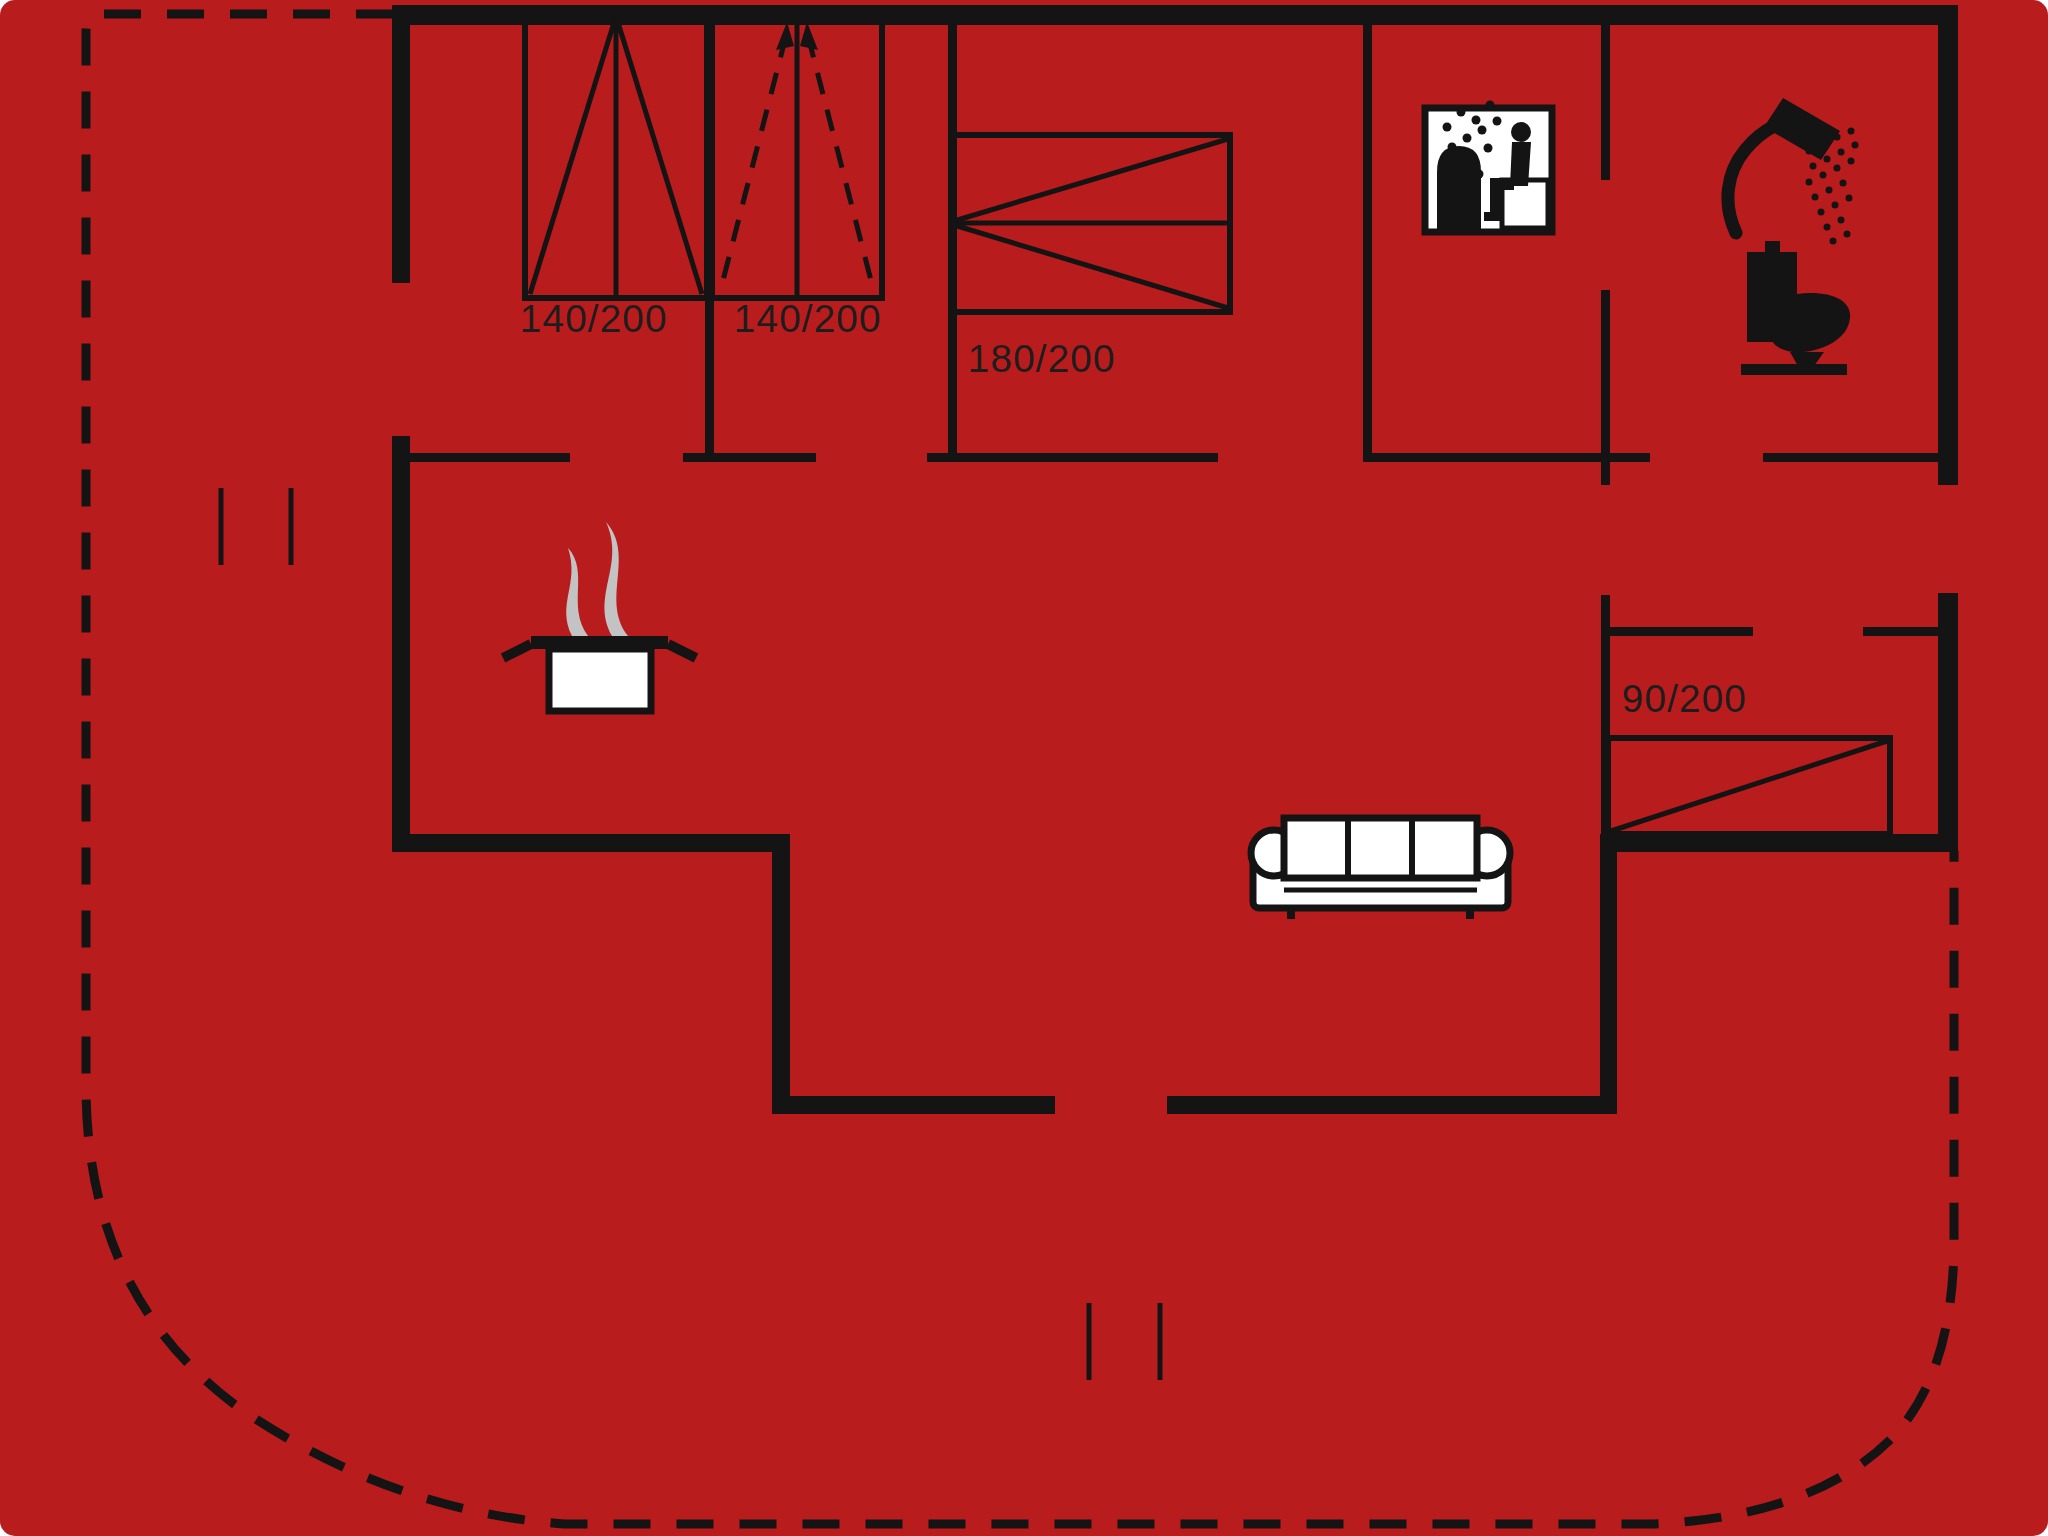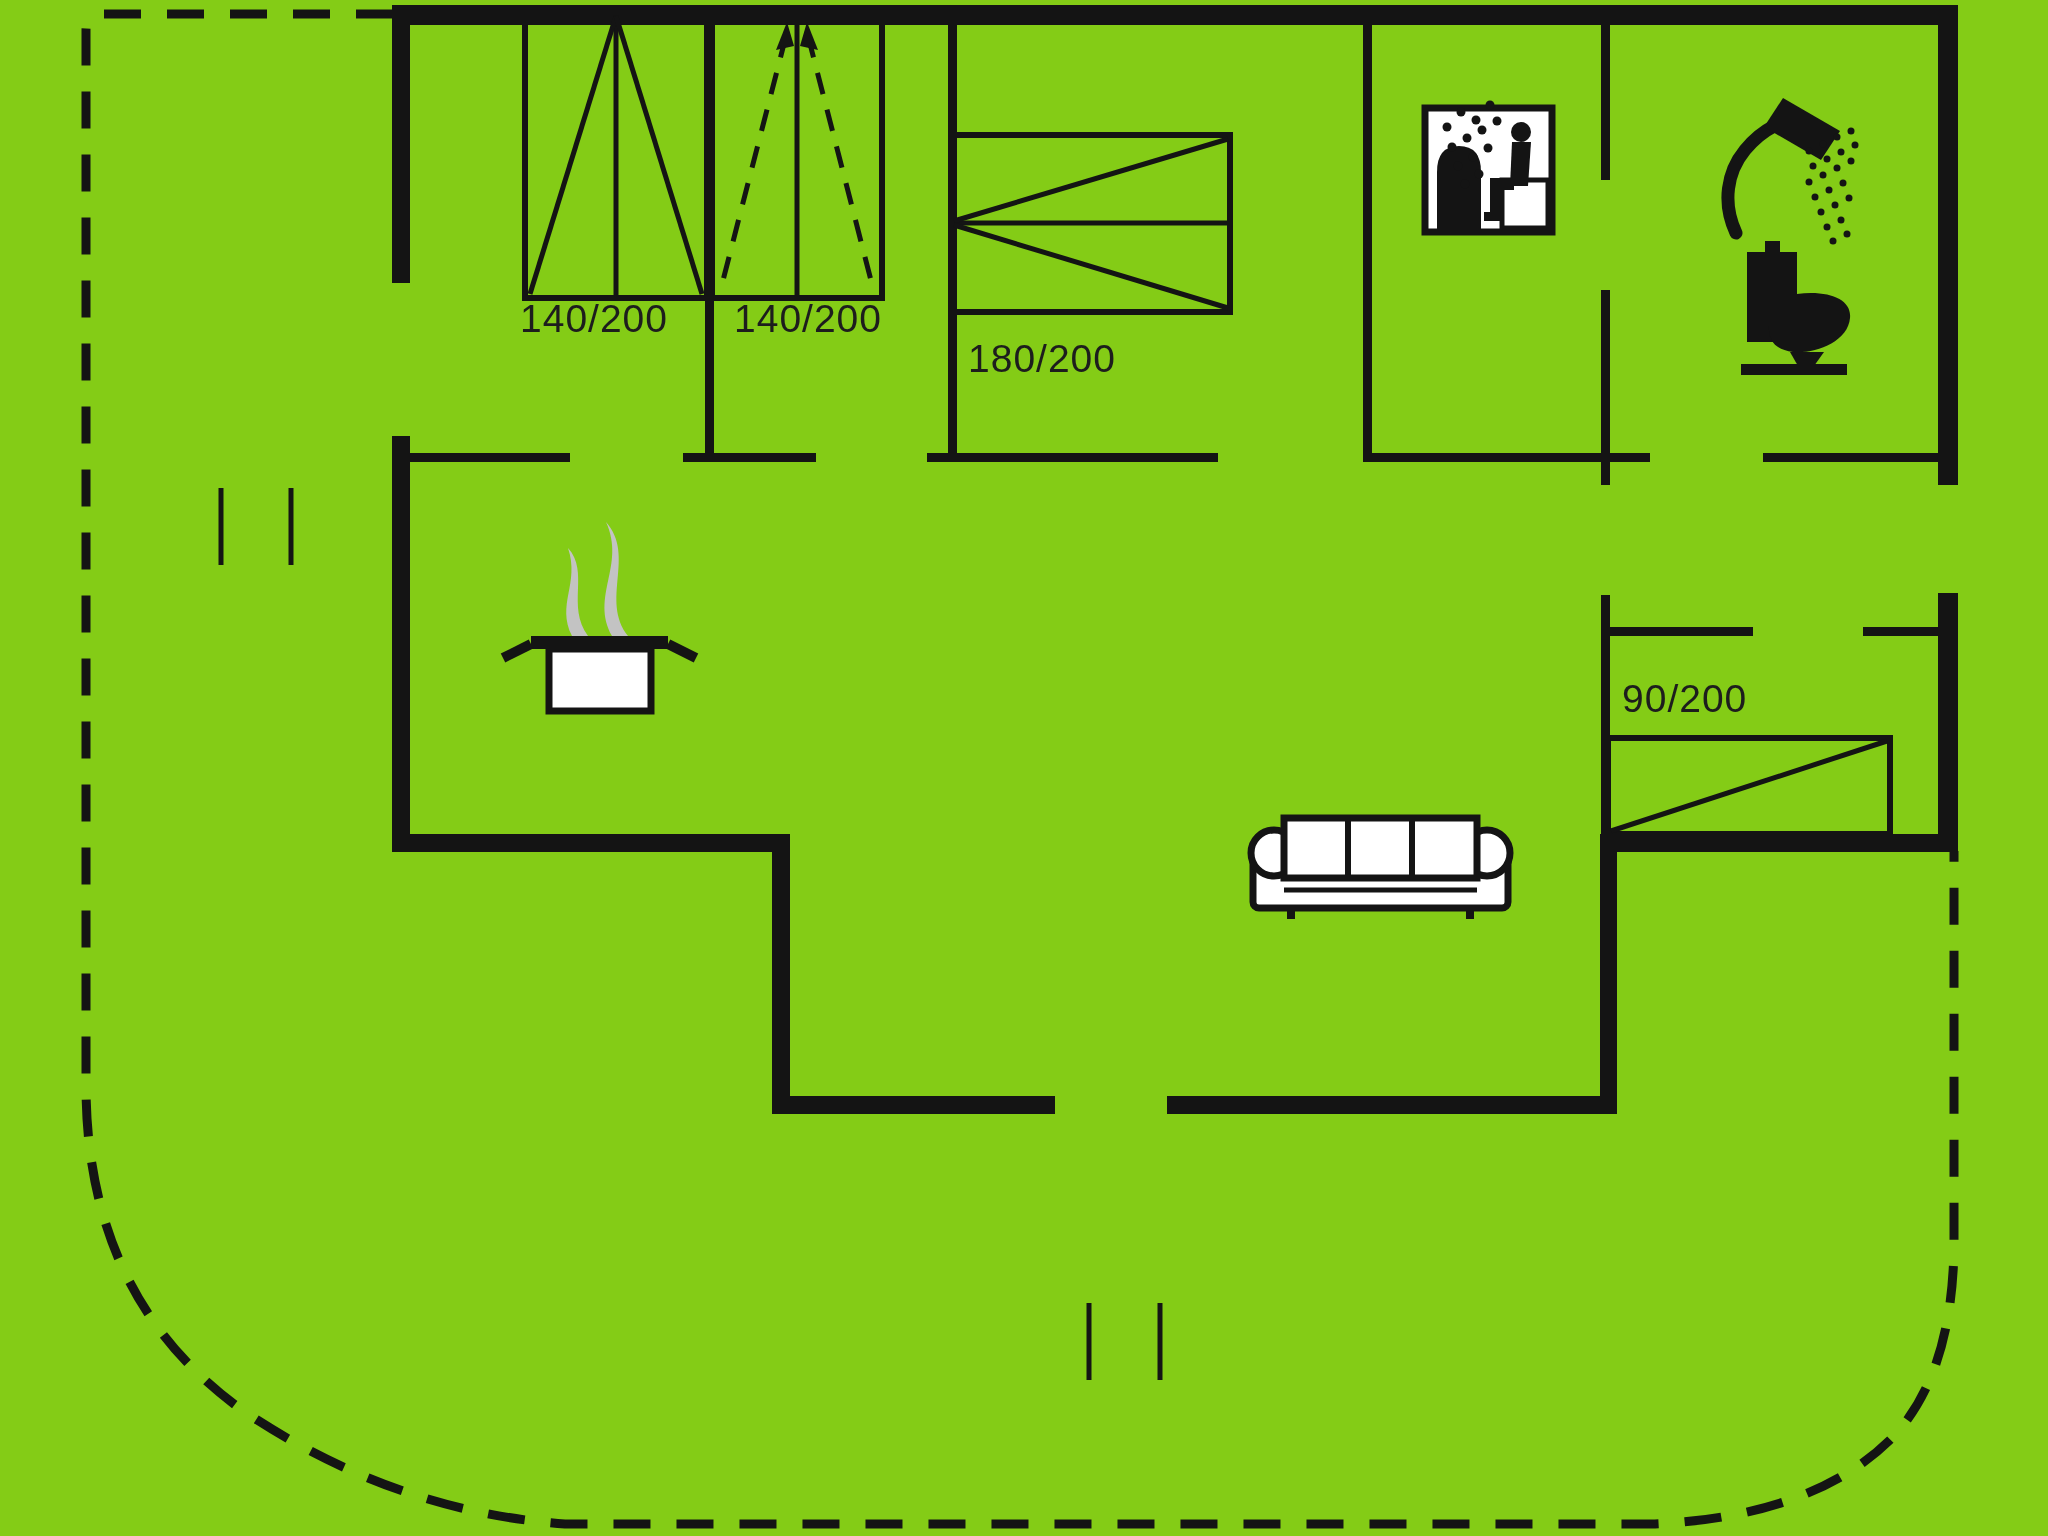--- a/index.html
+++ b/index.html
@@ -1,16 +1,16 @@
 <!DOCTYPE html>
 <html><head>
 <meta charset="utf-8">
 <style>
   html,body{margin:0;padding:0;background:#ffffff;}
-  .plan{position:relative;width:2048px;height:1536px;background:#84cc16;overflow:hidden;}
+  .plan{position:relative;width:2048px;height:1536px;background:#b91c1c;overflow:hidden;border-radius:15px;}
   svg{position:absolute;left:0;top:0;}
   .size-label{font-family:"Liberation Sans",sans-serif;font-size:39px;fill:#1d1d1d;letter-spacing:1px;}
 </style>
 </head>
 <body>
 
 <div class="plan">
 <svg width="2048" height="1536" viewBox="0 0 2048 1536">
 
   <path d="M393,14 H104 Q86,14 86,30 V1085 Q86,1300 245,1412 Q395,1512 565,1524 H1655 Q1815,1516 1893,1437 Q1954,1372 1954,1240 V851" fill="none" stroke="#141414" stroke-width="9" stroke-dasharray="37 26"></path>

